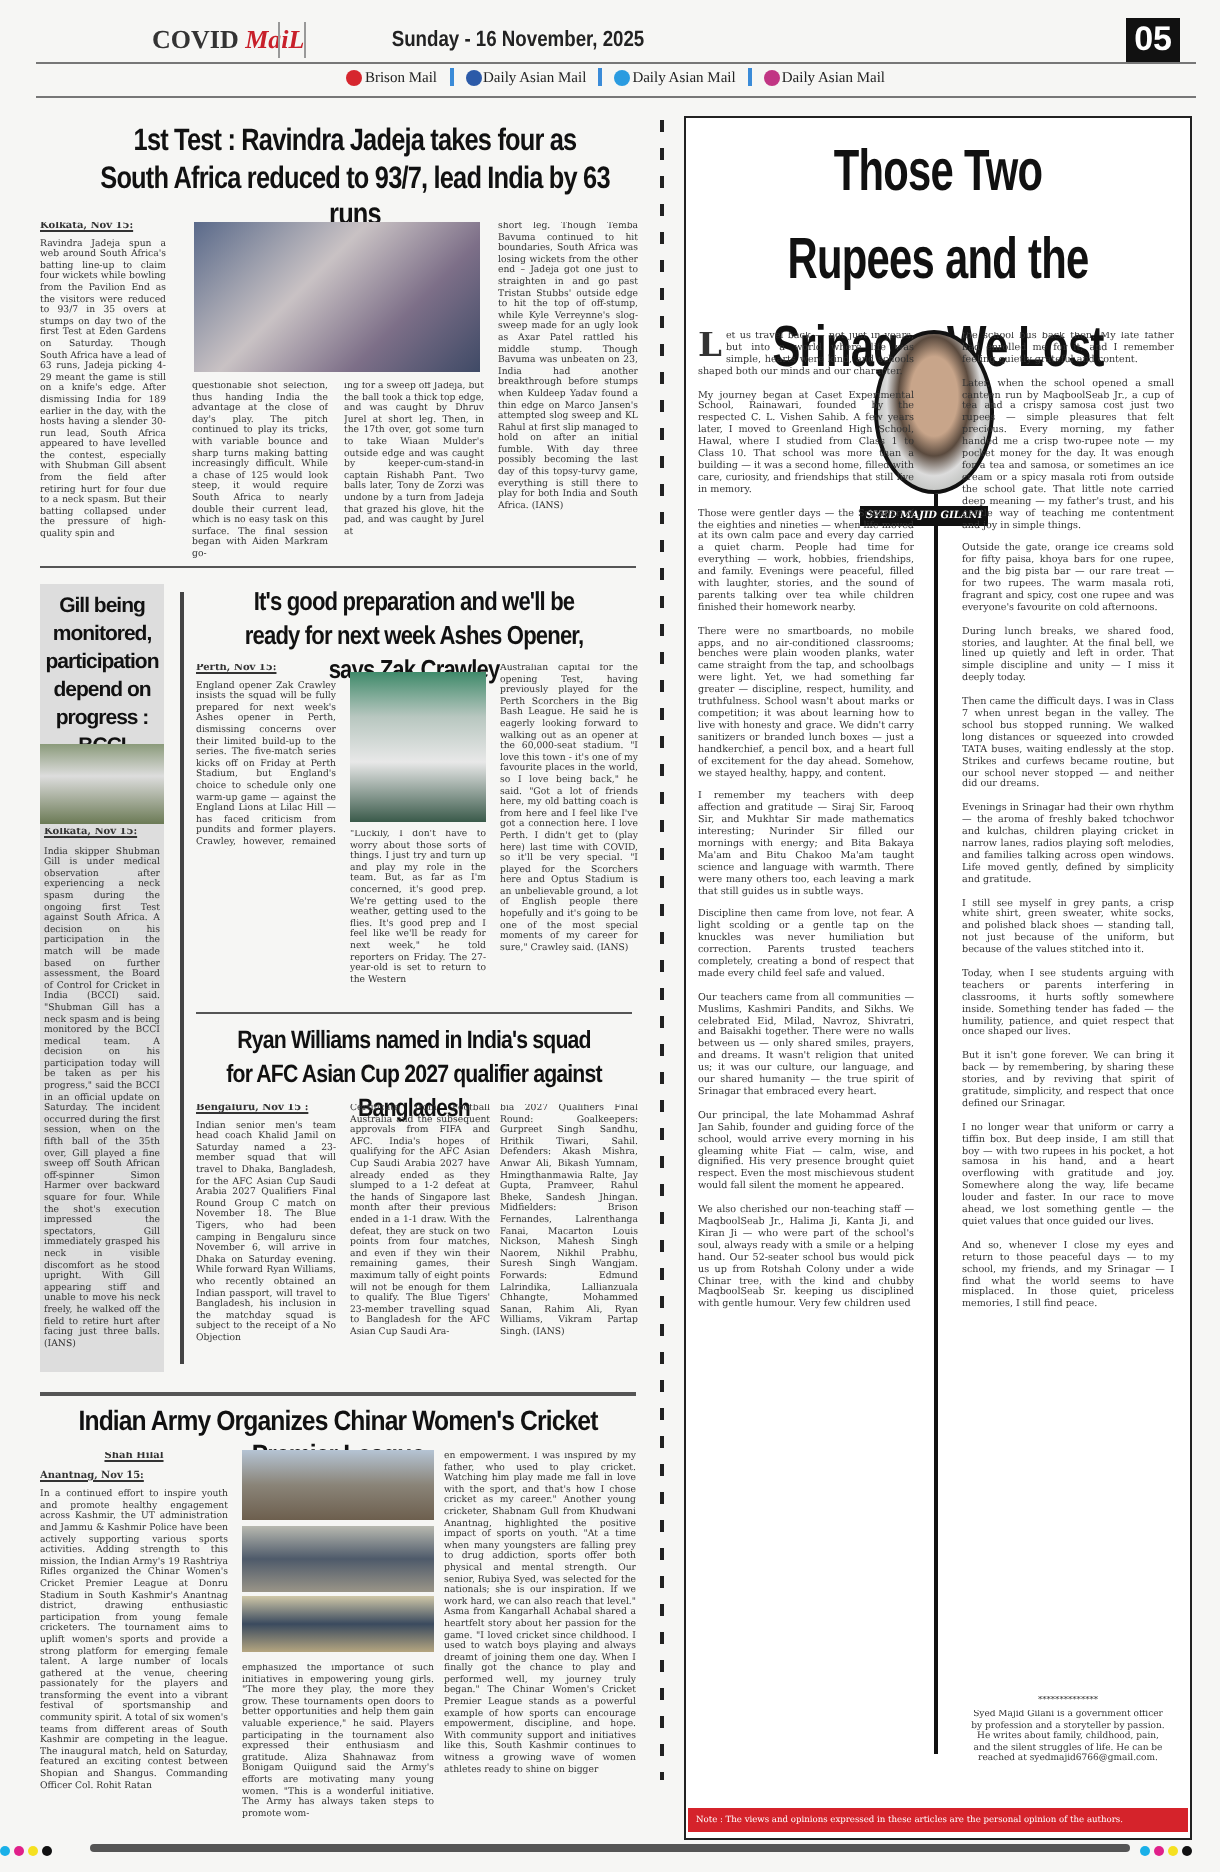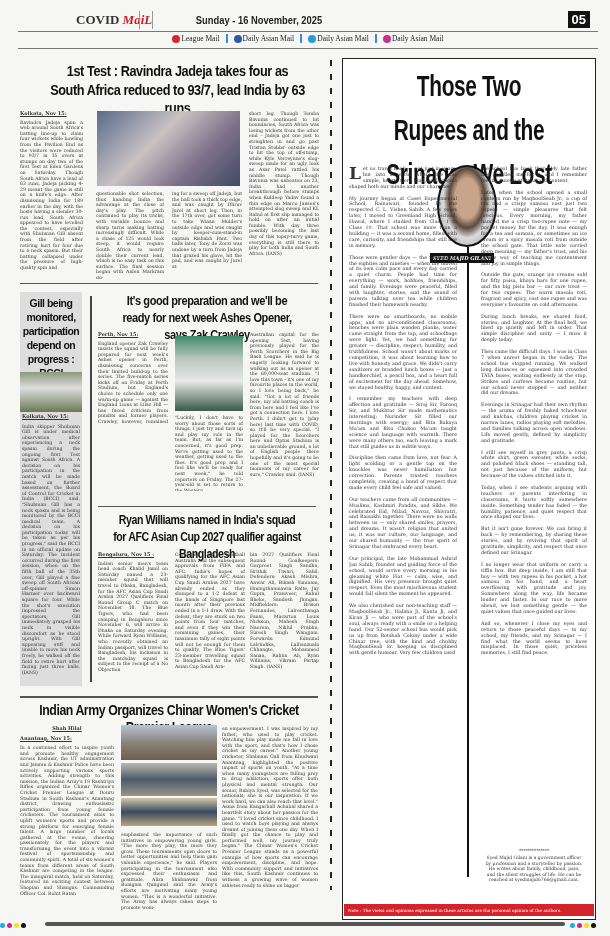--- a/index.html
+++ b/index.html
@@ -3,21 +3,21 @@
 <meta charset="utf-8">
 <style>
 *{box-sizing:border-box;margin:0;padding:0}
 body{width:610px;height:936px;background:#f6f6f4;font-family:"DejaVu Serif",serif;color:#222;overflow:hidden;position:relative}
 .hdr{position:absolute;left:18px;top:8px;width:580px;height:24px;display:flex;align-items:center;border-bottom:1px solid #777}
 .logo{width:115px;font-family:"Liberation Serif",serif;font-weight:bold;font-size:13px;color:#333;padding-left:58px;white-space:nowrap}
 .logo .m{color:#c8202a;font-style:italic}
 .vsep{width:1px;height:18px;background:#999;margin:0 6px}
 .sect{font-family:"Liberation Sans",sans-serif;font-weight:bold;font-size:21px;color:#d0202a;width:130px;text-align:center;letter-spacing:-0.5px}
 .date{font-family:"Liberation Sans",sans-serif;font-weight:bold;font-size:11px;width:200px;text-align:center;transform:scaleX(.85)}
-.pno{margin-left:auto;background:#111;color:#fff;font-family:"Liberation Sans",sans-serif;font-weight:bold;font-size:13px;padding:1px 4px;margin-right:8px}
+.pno{margin-left:auto;background:#111;color:#fff;font-family:"Liberation Sans",sans-serif;font-weight:bold;font-size:17px;padding:1px 4px;margin-right:8px}
 .social{position:absolute;left:18px;top:34px;width:580px;height:15px;display:flex;justify-content:center;gap:4px;font-size:7.5px;font-family:"Liberation Serif",serif;border-bottom:1px solid #777}
 .social span.ic{display:inline-block;width:8px;height:8px;border-radius:50%;vertical-align:middle;margin-right:1px}
 .social .bar{display:inline-block;width:2px;height:9px;background:#3a8bd8;vertical-align:middle;margin:0 2px}
 .h1{position:absolute;font-family:"Liberation Sans",sans-serif;font-weight:bold;text-align:center;color:#111;letter-spacing:-0.5px;line-height:1.2}
 .txt{position:absolute;font-size:4.6px;line-height:5.6px;text-align:justify;color:#333;overflow:hidden}
 .dl{font-weight:bold;text-decoration:underline;font-size:5px}
 .photo{position:absolute;background:linear-gradient(135deg,#5a6a8a,#c9c2c4 40%,#7d6f88 70%,#3f4a66);}
 .sidebox{position:absolute;left:20px;top:292px;width:62px;height:160px;background:#ddd}
 .right{position:absolute;left:342px;top:58px;width:254px;height:862px;border:1.5px solid #222;background:#fff}
 .note{position:absolute;left:344px;top:904px;width:250px;height:12px;background:#d5232b;color:#fff;font-size:4.3px;display:flex;align-items:center;padding-left:4px}
@@ -36,21 +36,21 @@
 <body>
 
 <div class="hdr">
   <div class="logo"><span>COVID </span><span class="m">MaiL</span></div>
   <div class="vsep"></div>
   <div class="vsep"></div>
   <div class="date">Sunday - 16  November, 2025</div>
   <div class="pno">05</div>
 </div>
 <div class="social">
-  <span><span class="ic" style="background:#d6262e"></span><span>League Mail</span></span>
+  <span><span class="ic" style="background:#d6262e"></span><span>Brison Mail</span></span>
     <span class="bar"></span>
   <span><span class="ic" style="background:#2c5aa8"></span><span>Daily Asian Mail</span></span>
     <span class="bar"></span>
   <span><span class="ic" style="background:#2a9be0"></span><span>Daily Asian Mail</span></span>
     <span class="bar"></span>
   <span><span class="ic" style="background:#c13584"></span><span>Daily Asian Mail</span></span>
 </div>
 
 <div class="h1" style="left:20px;top:62px;width:315px;font-size:15.5px;transform:scaleX(.82);transform-origin:center">1st Test : Ravindra Jadeja takes four as South Africa reduced to 93/7, lead India by 63 runs</div>
 <div class="txt" style="left:20px;top:111px;width:63px;height:167px"><div class="dl">Kolkata, Nov 15:</div><div style="height:3px"></div><span>Ravindra Jadeja spun a web around South Africa's batting line-up to claim four wickets while bowling from the Pavilion End as the visitors were reduced to 93/7 in 35 overs at stumps on day two of the first Test at Eden Gardens on Saturday. Though South Africa have a lead of 63 runs, Jadeja picking 4-29 meant the game is still on a knife's edge. After dismissing India for 189 earlier in the day, with the hosts having a slender 30-run lead, South Africa appeared to have levelled the contest, especially with Shubman Gill absent from the field after retiring hurt for four due to a neck spasm. But their batting collapsed under the pressure of high-quality spin and</span></div>

